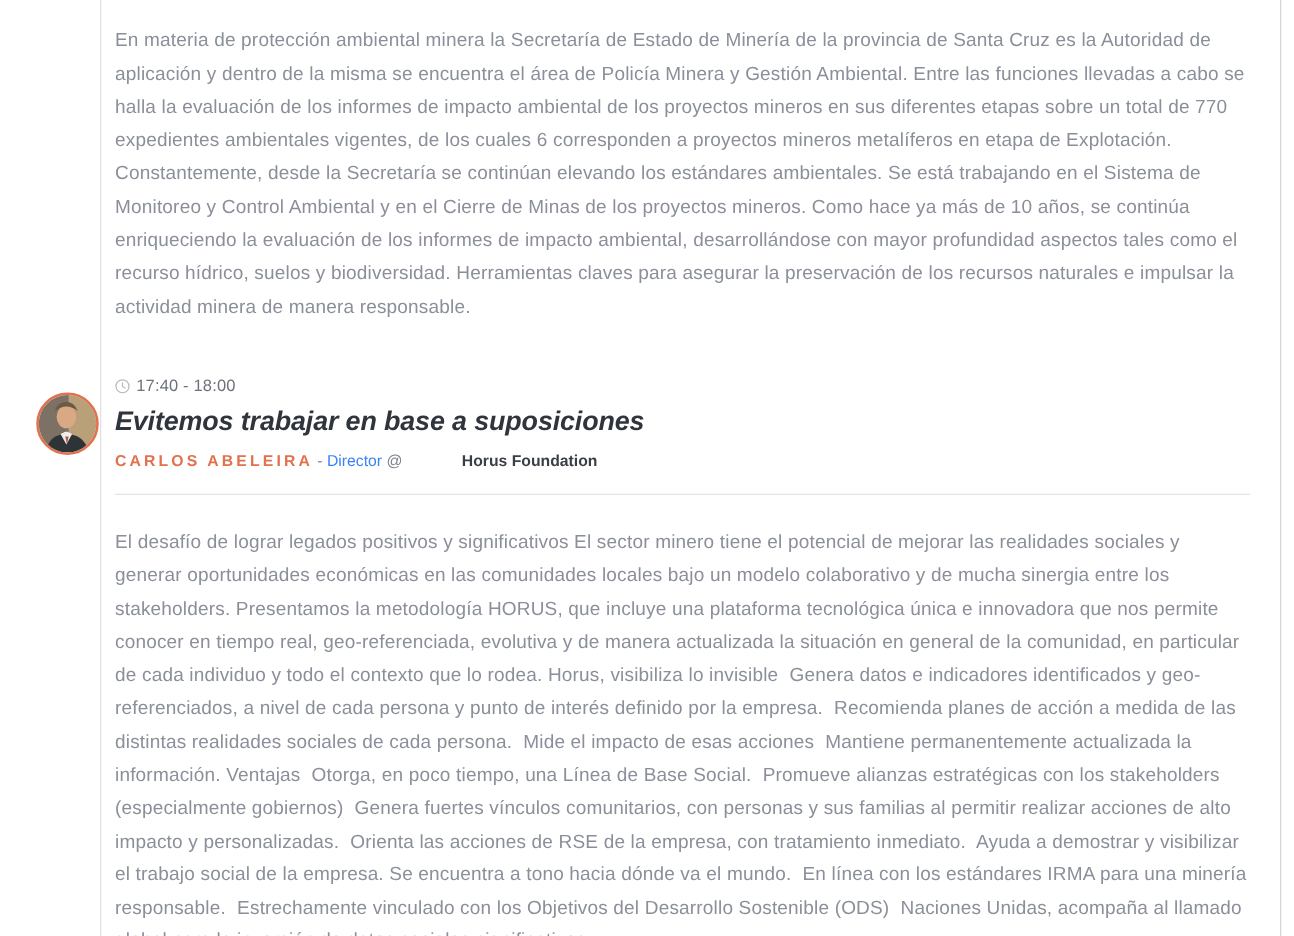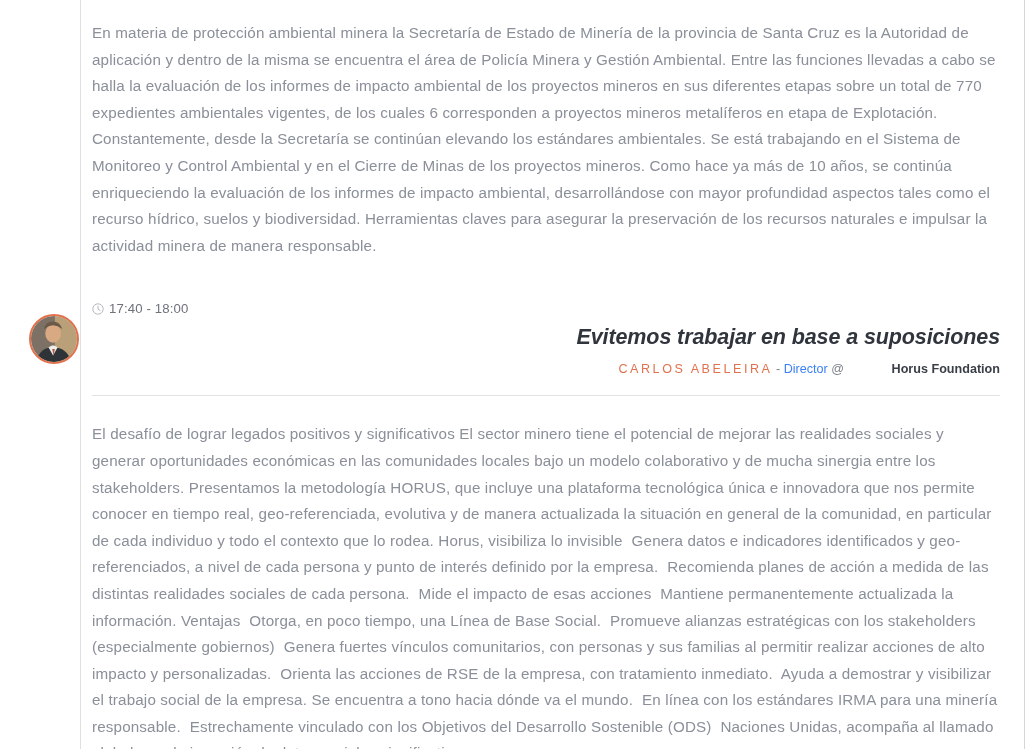--- a/index.html
+++ b/index.html
@@ -68,21 +68,20 @@
 
   
   .session {
     position: relative;
   }
 
   .session-head {
     position: relative;
     padding: 0 35px 0 92px;
     min-height: 62px;
-    text-align: right;
   }
 
   .avatar {
     position: absolute;
     left: 29px;
     top: 50%;
     transform: translateY(-50%);
     width: 50px;
     height: 50px;
     border-radius: 50%;
@@ -126,21 +125,21 @@
     margin-top: 9px;
     font-size: 12.6px;
     line-height: 17px;
     color: #7e838c;
     font-weight: 400;
     white-space: nowrap;
   }
   .speaker-name {
     color: #e2714d;
     letter-spacing: 0.2em;
-    font-weight: 400;
+    font-weight: 700;
     font-size: 12.6px;
   }
   .speaker-sep {
     color: #7e838c;
   }
   .speaker-role {
     color: #3b82f6;
   }
   .speaker-at {
     color: #7e838c;

